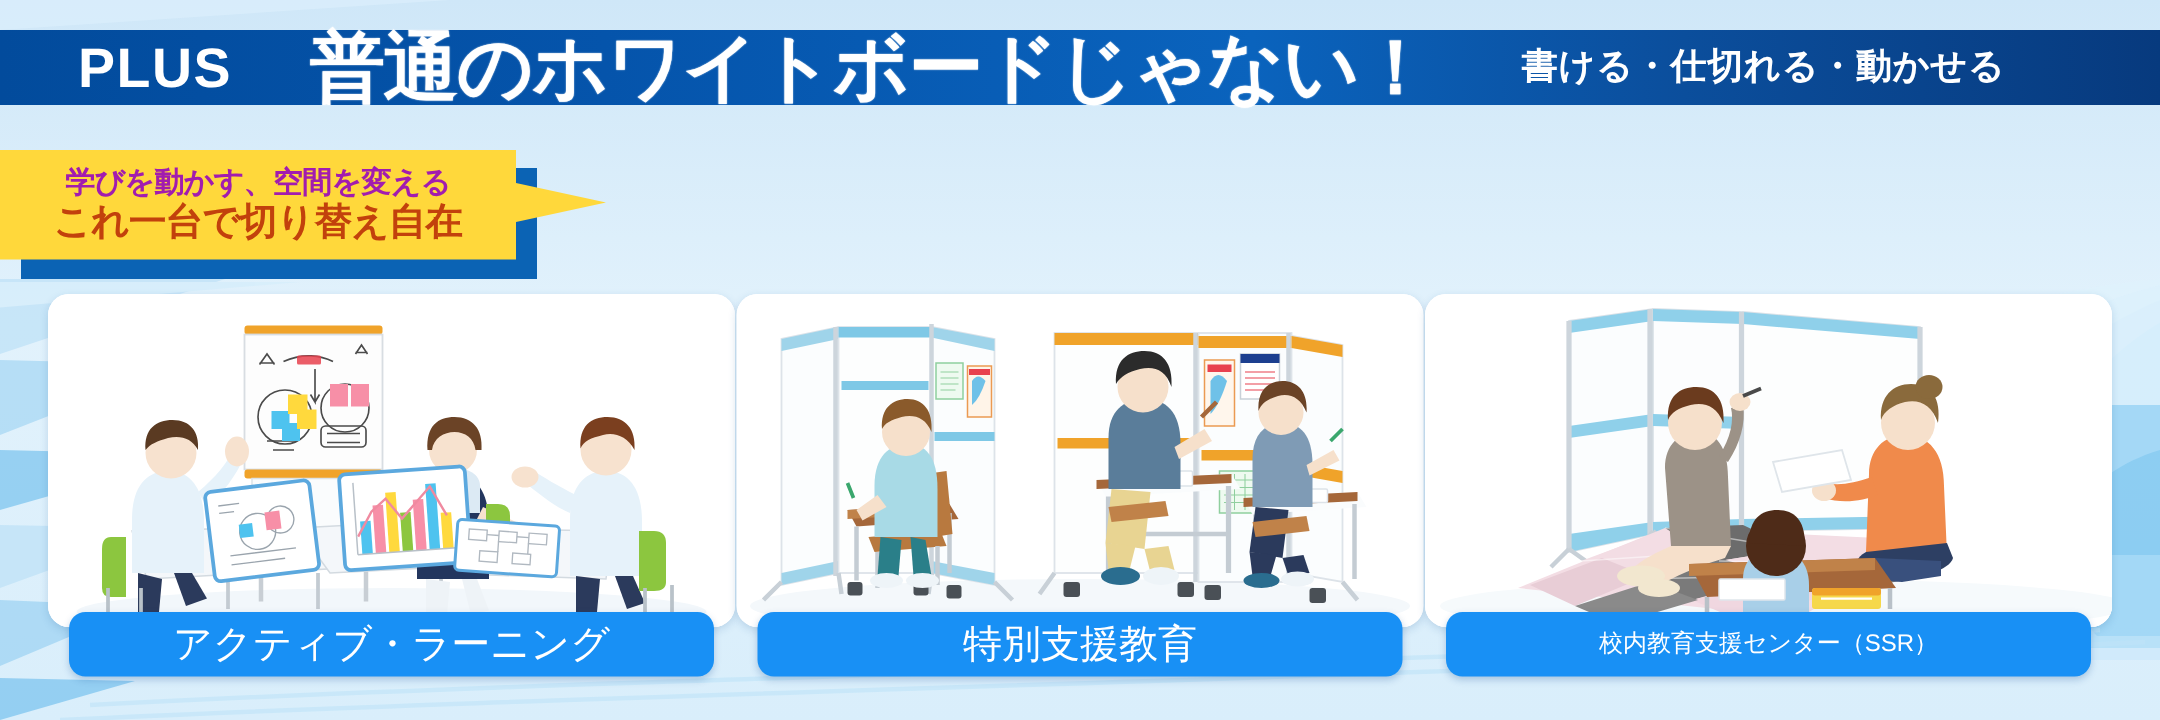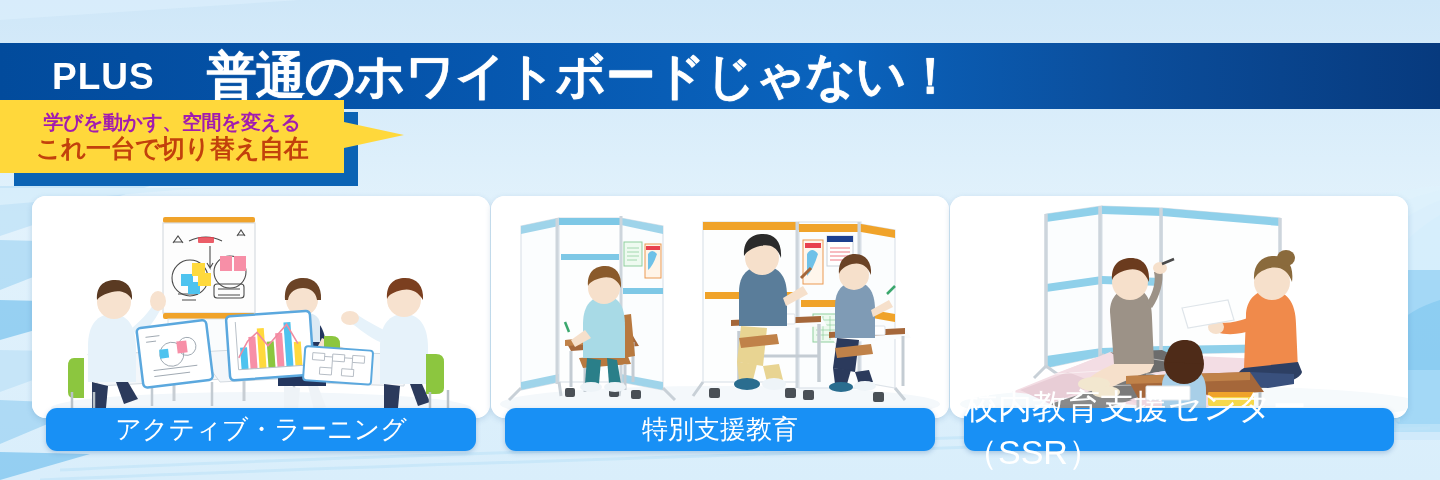--- a/index.html
+++ b/index.html
@@ -10,23 +10,23 @@
   }
   #stage{position:relative;width:1440px;height:480px;overflow:hidden;
     background:linear-gradient(180deg,#cfe6f6 0%,#d8ecfa 30%,#e8f5fd 60%,#dff0fb 100%);}
 
   
   .bg-layer{position:absolute;inset:0;overflow:hidden;pointer-events:none;}
   .bg-layer svg{position:absolute;inset:0;}
 
   
   .topband{
-    position:absolute;left:0;top:20px;width:1440px;height:66px;
+    position:absolute;left:0;top:20px;width:1440px;height:50px;
     background:linear-gradient(90deg,#024b9c 0%,#0554ab 28%,#0a63bd 58%,#0b4e9c 78%,#073a7e 100%);
-    display:flex;align-items:center;margin-top:23px;
+    display:flex;align-items:center;
   }
   .brand{
     color:#ffffff;font-weight:bold;font-size:37px;letter-spacing:1px;
     margin-left:52px;line-height:1;
   }
   .headline{
     margin-left:52px;color:#ffffff;font-weight:bold;font-size:50px;line-height:1;
     letter-spacing:-1px;white-space:nowrap;
     text-shadow:0 0 1px #fff;
   }
@@ -84,21 +84,21 @@
     box-shadow:0 2px 6px rgba(30,90,150,.18);
   }
   .card .photo svg{display:block;width:100%;height:100%;}
   .card .label{
     position:absolute;left:14px;top:212px;width:430px;height:43px;
     background:#1890f5;border-radius:11px;
     display:flex;align-items:center;justify-content:center;
     color:#ffffff;font-size:26px;font-weight:normal;letter-spacing:0px;
     box-shadow:0 2px 5px rgba(20,80,150,.25);
   }
-  .card.c3 .label{font-size:34px;}
+  .card.c3 .label{font-size:16px;}
 </style>
 </head>
 <body>
 
 <div id="stage">
 
   <div class="bg-layer">
     <svg viewBox="0 0 1440 480" preserveAspectRatio="none">
       <defs>
         <linearGradient id="bgg" x1="0" y1="0" x2="0" y2="1">
@@ -132,20 +132,21 @@
         <path d="M40,480 C420,462 950,452 1430,428"></path>
       </g>
 
       <path d="M0,0 L300,0 L0,20 Z" fill="#d9edfb" opacity="0.8"></path>
     </svg>
   </div>
 
   <div class="topband">
     <div class="brand">PLUS</div>
     <div class="headline">普通のホワイトボードじゃない！</div>
+    <div class="subline">書ける・仕切れる・動かせる</div>
   </div>
 
   <div class="badge-wrap">
     <div class="badge-shadow"></div>
     <div class="badge">
       <div class="l1">学びを動かす、空間を変える</div>
       <div class="l2">これ一台で切り替え自在</div>
     </div>
     <div class="badge-arrow"></div>
   </div>

